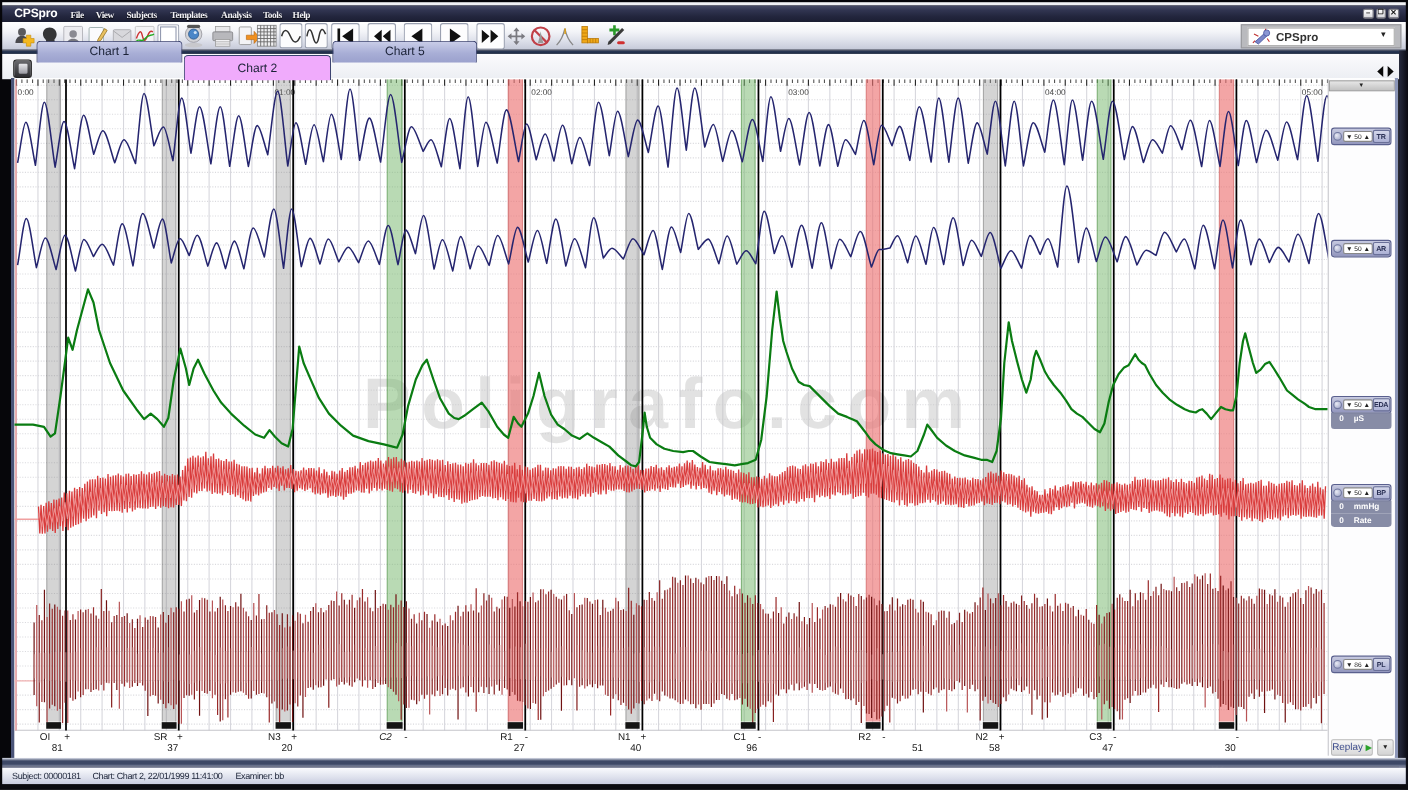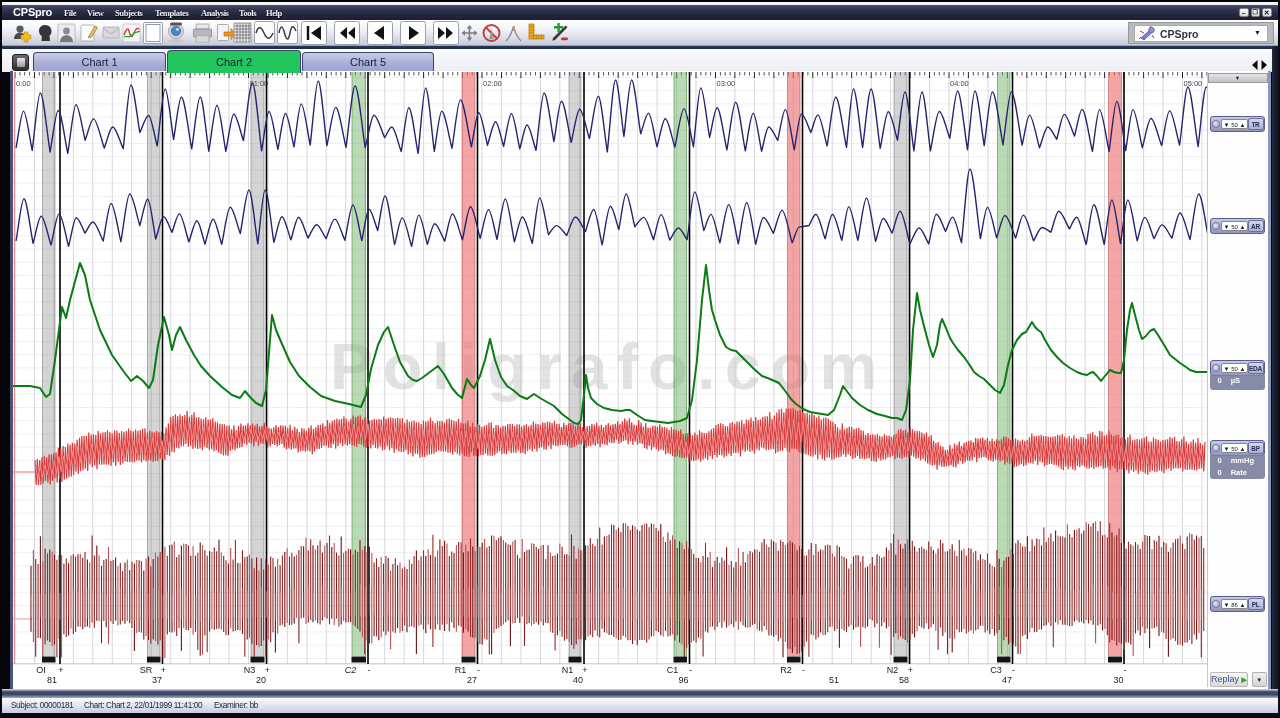--- a/index.html
+++ b/index.html
@@ -12,24 +12,24 @@
 .winbtn { position:absolute; top:7.5px; width:9.5px; height:9px; background:linear-gradient(#fdfdfd,#d8d8dc); border:1px solid #808088; border-radius:2px; color:#111; font-size:7px; line-height:7px; text-align:center; font-weight:bold;}
 .toolbar { position:absolute; left:2px; right:2px; top:20px; height:25.5px;
   background:linear-gradient(180deg,#ffffff 0%,#f3f4f8 35%,#dcdfe9 70%,#c6cad9 100%);
   border-bottom:1px solid #9aa0b4; }
 .combo { position:absolute; left:1128px; top:22px; width:146px; height:22px; background:#b9babe; border:1px solid #97989c; }
 .comboin { position:absolute; left:1133.5px; top:24.5px; width:134px; height:17px; background:#fff; border:1px solid #aaa; }
 .combotxt { position:absolute; left:1160px; top:28px; font-size:10.5px; font-weight:bold; color:#333; }
 .comboarr { position:absolute; left:1254px; top:29px; font-size:7px; color:#222; }
 .navline { position:absolute; left:2px; right:2px; top:45.5px; height:3.5px; background:linear-gradient(#2c3a58,#1c2a44); }
 .tabrow { position:absolute; left:2px; right:8px; top:49px; height:23px; background:linear-gradient(#fbfbfd,#eceef3); }
-.tab { position:absolute; top:52px; height:19.5px; border:1px solid #3c4370; border-bottom:none;
+.tab { position:absolute; top:37px; height:19.5px; border:1px solid #3c4370; border-bottom:none;
   border-radius:4px 4px 0 0; font-size:11px; color:#1a2136; text-align:center; line-height:19px;
   background:linear-gradient(180deg,#c9cde8 0%,#a8aed6 55%,#9ba1cd 100%); }
-.tabactive { top:49.5px; height:23px; background:#22c55e; line-height:22px; border-color:#3c4370; z-index:5;}
+.tabactive { top:49.5px; height:23px; background:#f0abfc; line-height:22px; border-color:#3c4370; z-index:5;}
 .tabicon { position:absolute; left:12px; top:54px; width:17px; height:17px; border-radius:3px;
   background:linear-gradient(#6a6a6e,#2e2e32); border:1px solid #222; }
 .tabicon:before { content:""; position:absolute; left:3.5px; top:3px; width:8px; height:9px; background:linear-gradient(#e8e8ec,#9a9aa2); border-radius:1px;}
 .chartframe { position:absolute; left:10px; top:71px; width:1261px; height:622px; background:#fff;
   border-left:3px solid #4a5478; border-right:3px solid #8c96b8; border-bottom:2px solid #444f6e; }
 .rpanel { position:absolute; left:1207px; top:72px; width:61px; height:615px; background:#fdfdfe; border-left:1px solid #c8c8cc;}
 .rstrip { position:absolute; left:1271.5px; top:46px; width:8.5px; height:672px; background:linear-gradient(90deg,#262a3e,#0a0a12); }
 .rdrop { position:absolute; left:1207.5px; top:72.5px; width:60px; height:10px; background:linear-gradient(#e6e6e6,#c2c2c2); border:1px solid #9a9a9a; text-align:center; font-size:5.5px; line-height:9px; color:#222;}
 .an { position:absolute; font-size:9px; color:#1a1a1a; text-align:center; }
 .cw { position:absolute; left:1209.5px; width:55.5px; height:15.5px; border-radius:3px;

